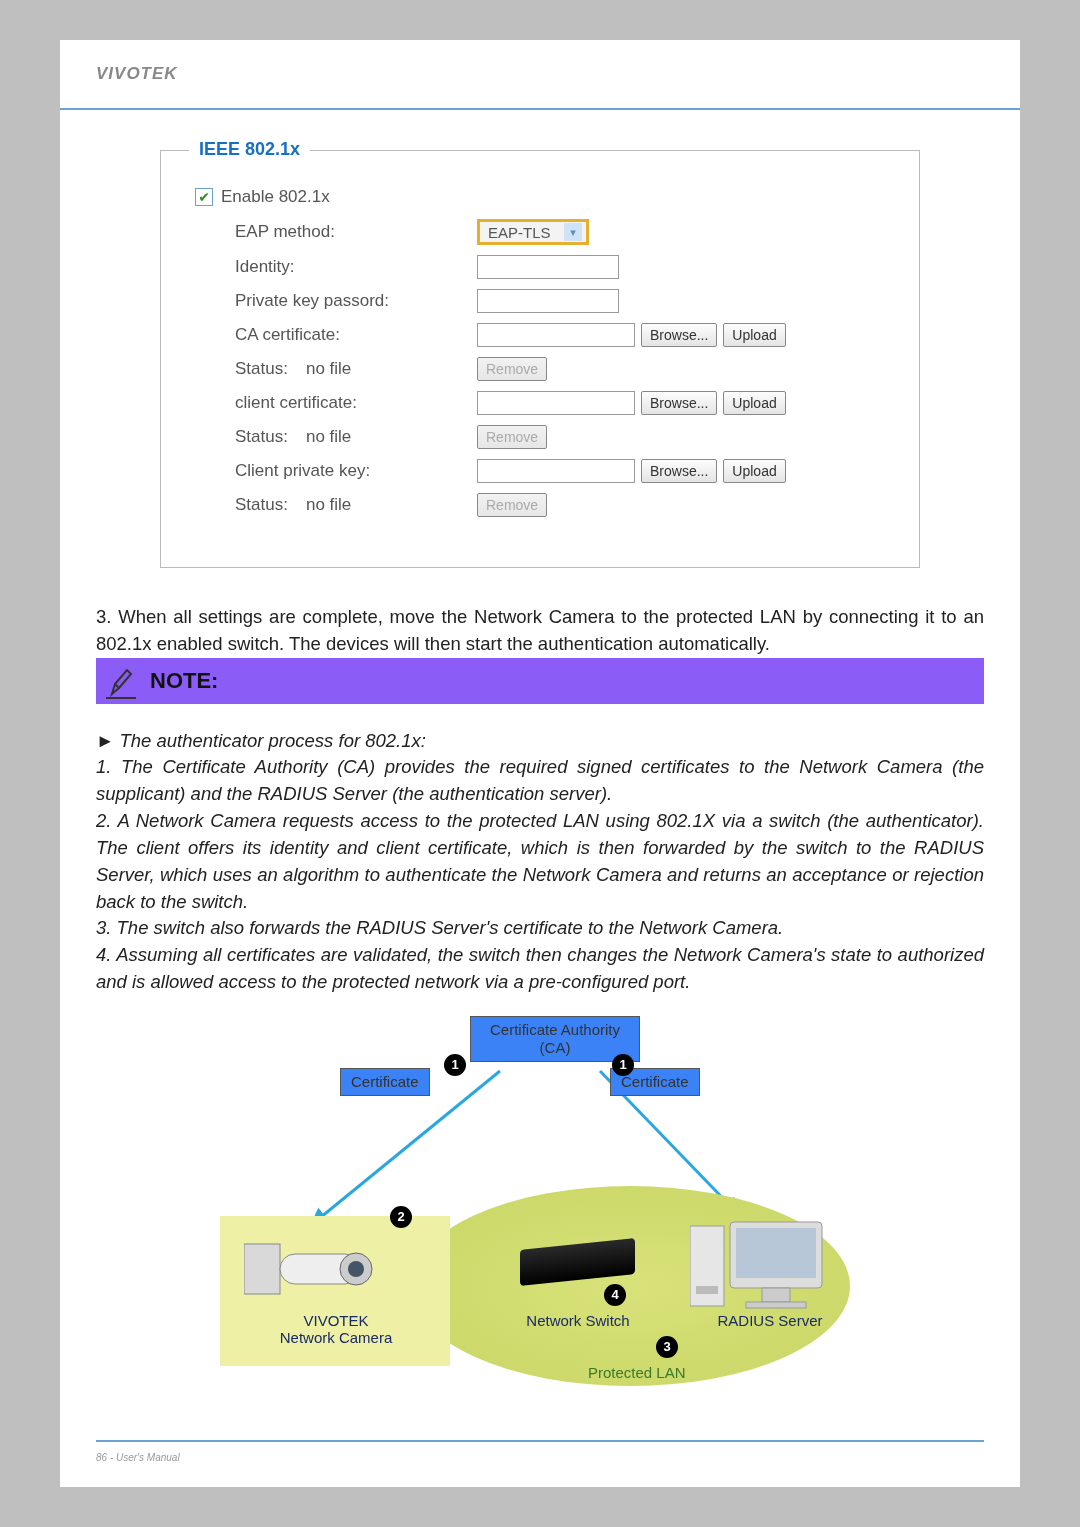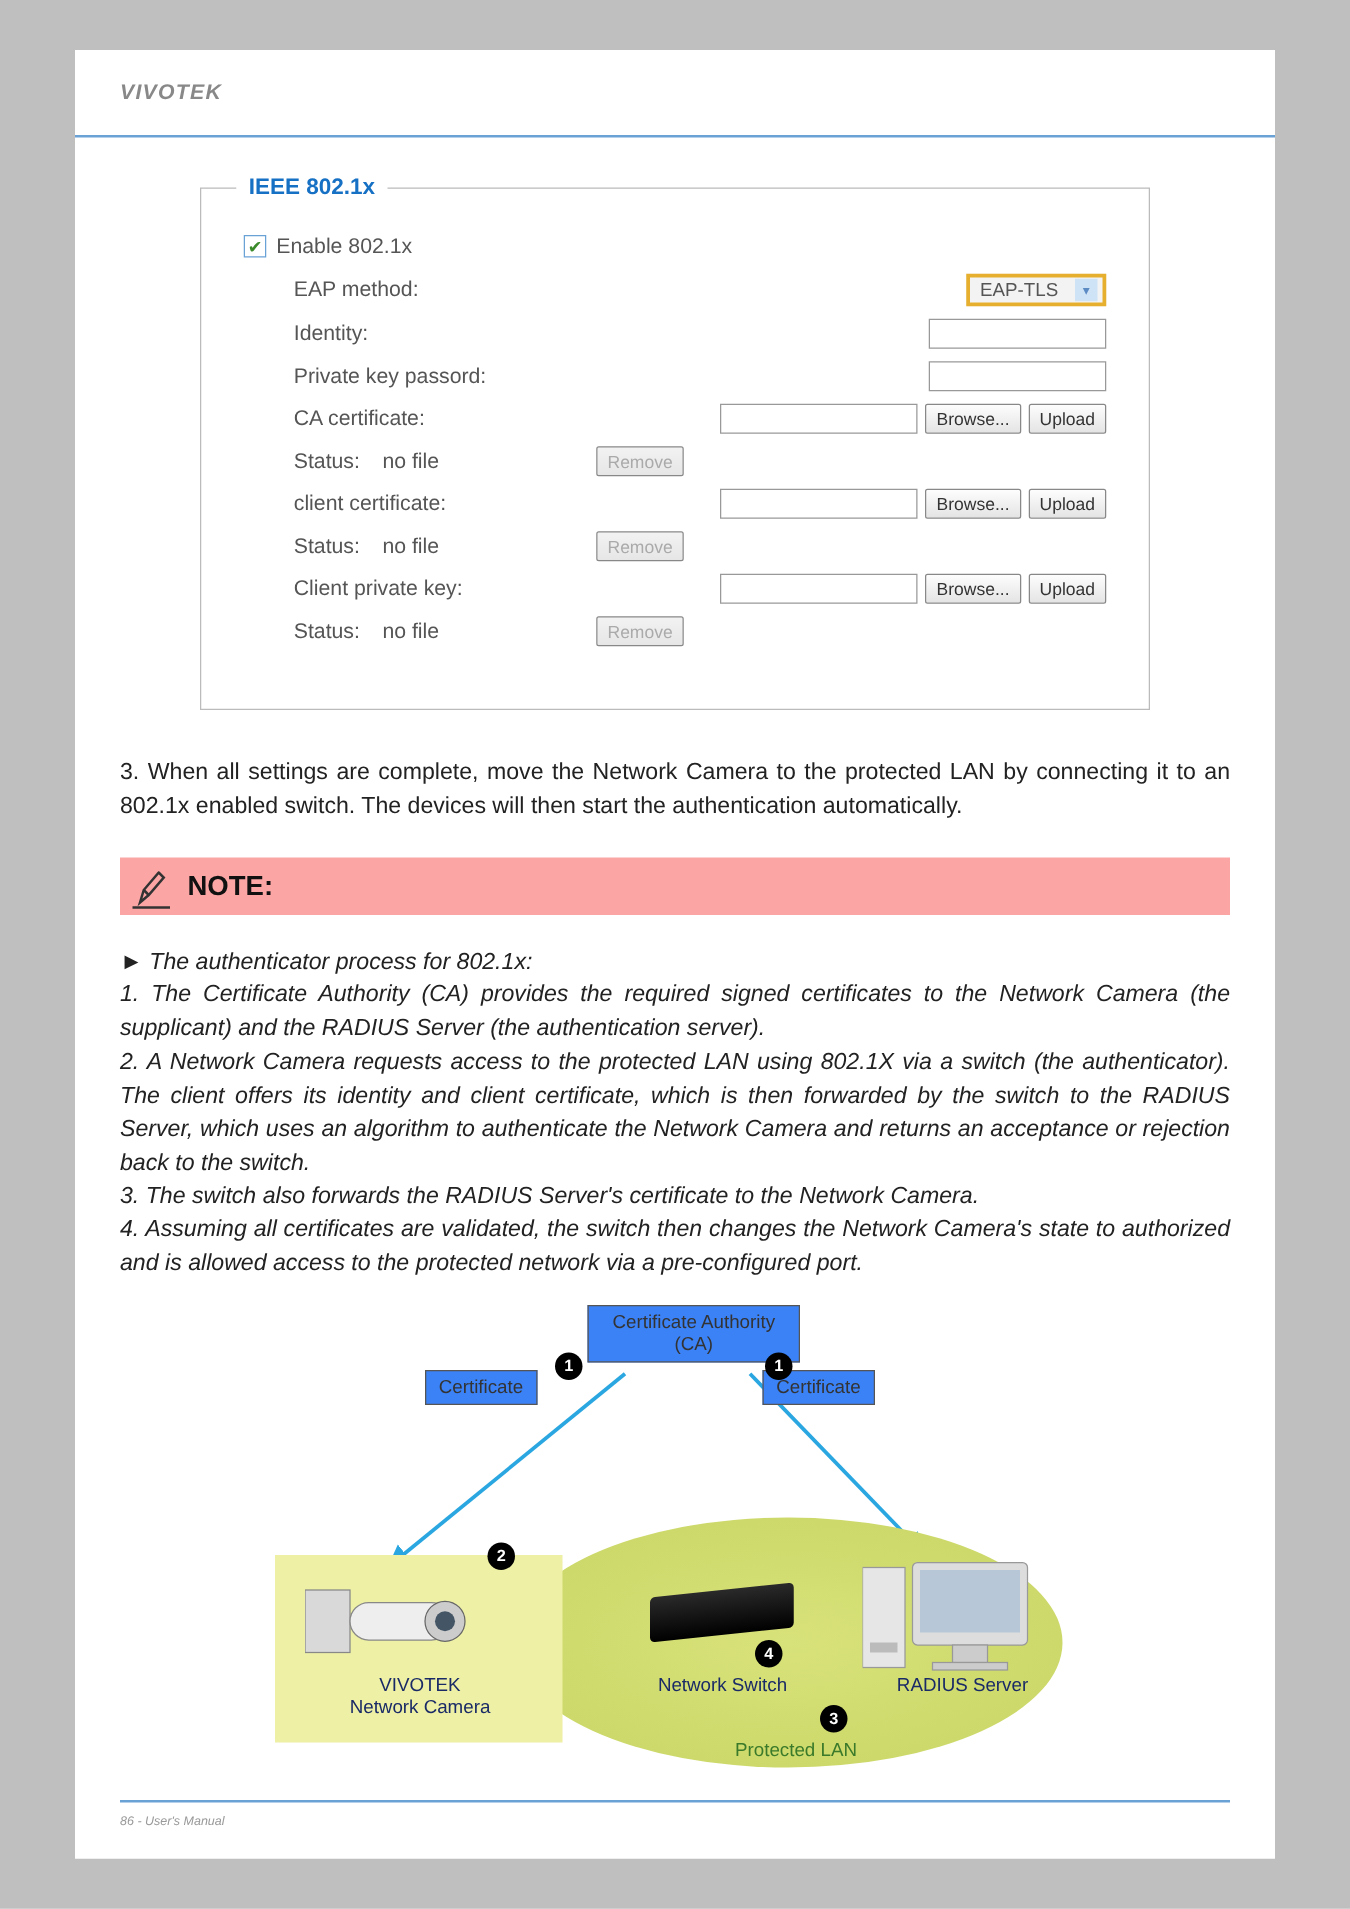--- a/index.html
+++ b/index.html
@@ -65,21 +65,20 @@
     display: flex;
     align-items: center;
     justify-content: center;
     font-size: 14px;
     color: #3a8a2b;
   }
   .row {
     display: flex;
     align-items: center;
     margin: 10px 0;
-    justify-content: space-between;
   }
   .label {
     width: 270px;
     padding-left: 40px;
   }
   .widgets {
     display: flex;
     align-items: center;
     gap: 6px;
     margin-left: 12px;
@@ -141,24 +140,24 @@
   }
   .status-label {
     width: 270px;
     padding-left: 40px;
     display: flex;
     gap: 18px;
   }
   
   .body-text { font-size: 18.5px; line-height: 1.45; color: #222; }
   .body-text p { text-align: justify; }
-  .p3 { margin-bottom: 28px; }
+  .p3 { }
   
   .note-bar {
-    background: #fca5a5;
+    background: #8b5cf6;
     height: 46px;
     display: flex;
     align-items: center;
     gap: 14px;
     padding: 0 10px;
     margin-bottom: 24px;
   }
   .note-icon {
     width: 30px;
     height: 36px;

